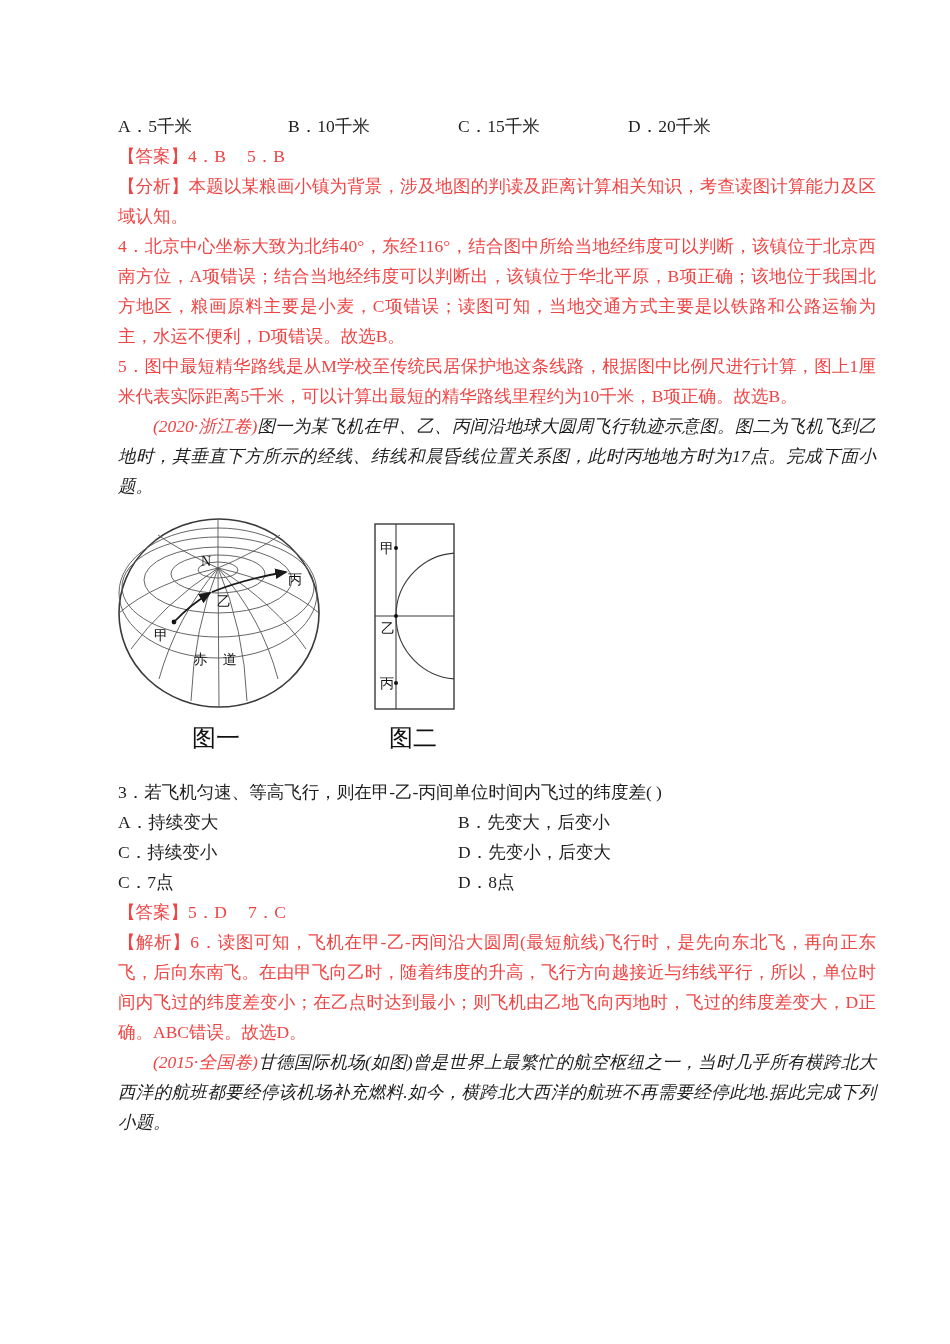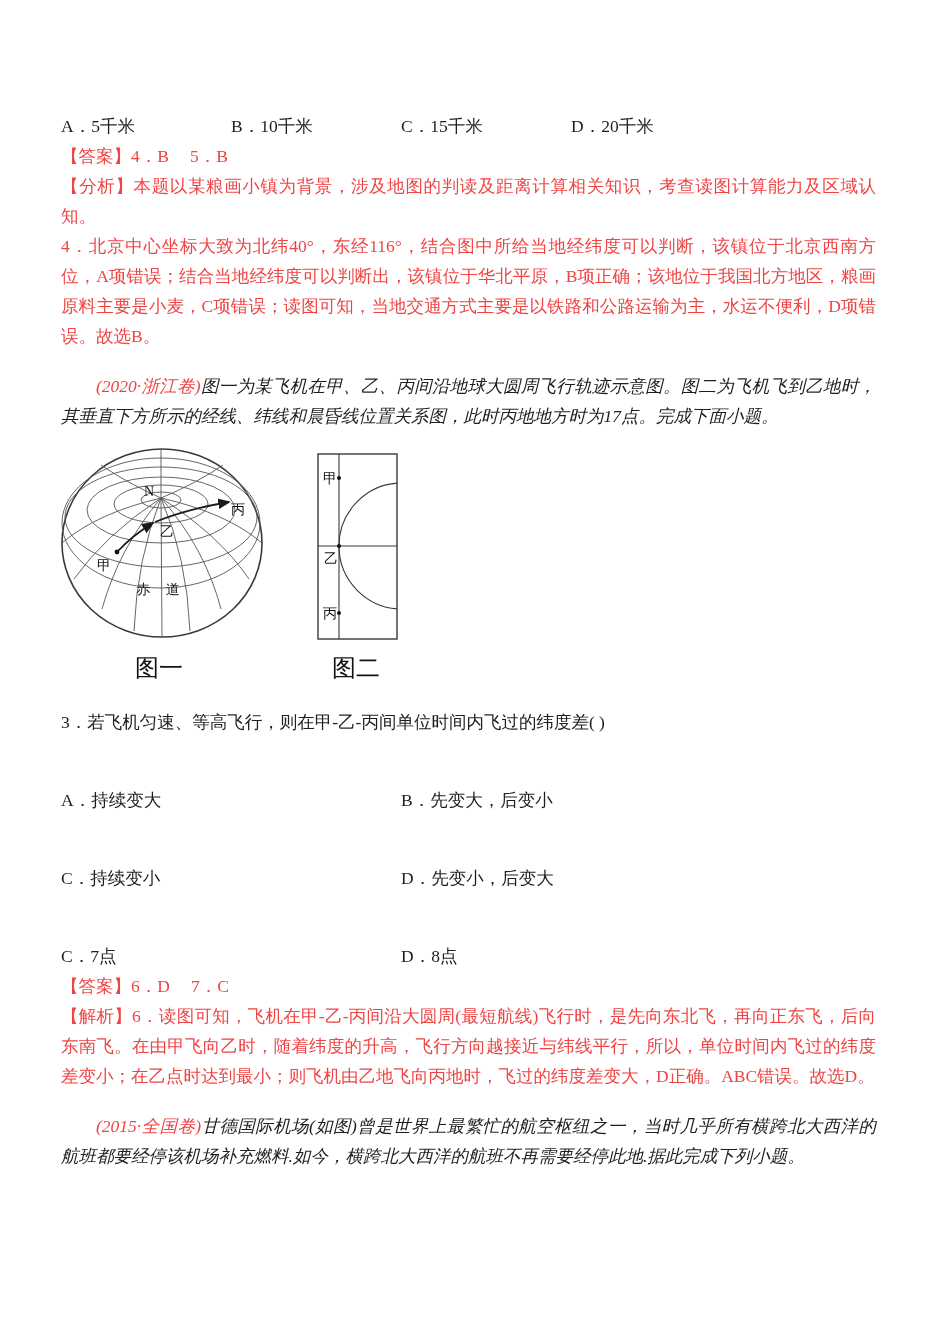--- a/index.html
+++ b/index.html
@@ -1,28 +1,28 @@
 <!DOCTYPE html>
 <html><head>
 <meta charset="utf-8">
 <style>
   html,body{margin:0;padding:0;background:#ffffff;}
   body{width:950px;height:1344px;overflow:hidden;
        font-family:"Liberation Serif","DejaVu Serif",serif;}
   .page{position:relative;width:950px;height:1344px;box-sizing:border-box;
-        padding:111px 74px 0 61px;color:#1e1e1e;
+        padding:111px 74px 0 118px;color:#1e1e1e;
         font-size:17.5px;line-height:30px;}
   p{margin:0;padding:0;text-align:justify;}
   .red{color:#ef4444;}
-  .kaiti{font-style:italic;margin-top:20px;}
+  .kaiti{font-style:italic;}
   .indent{text-indent:2em;}
   .opts4 span{display:inline-block;width:170px;text-indent:0;}
   .opts4 span:last-child{width:auto;}
   .opts2 span{display:inline-block;width:340px;text-indent:0;}
-  .opts2 span:last-child{width:auto;margin-top:48px;}
+  .opts2 span:last-child{width:auto;}
   .ans-gap{display:inline-block;width:1.2em;}
   .figures{position:relative;height:276px;}
   .figures svg{position:absolute;}
   #globe-svg{left:-4px;top:12px;}
   #fig2-svg{left:250px;top:16px;}
   .cap{position:absolute;top:222px;width:84px;text-align:center;
        font-size:24px;color:#111;font-style:normal;}
   .cap1{left:56px;}
   .cap2{left:253px;}
   .fig-label{font-size:14px;fill:#111;font-family:"Liberation Serif","DejaVu Serif",serif;}
@@ -42,20 +42,21 @@
   <p class="red">
     <span>【答案】</span><span>4．B</span><span class="ans-gap"></span><span>5．B</span>
   </p>
 
   <p class="red">
     <span>【分析】</span><span>本题以某粮画小镇为背景，涉及地图的判读及距离计算相关知识，考查读图计算能力及区域认知。</span>
   </p>
 
   <p class="red">4．北京中心坐标大致为北纬40°，东经116°，结合图中所给当地经纬度可以判断，该镇位于北京西南方位，A项错误；结合当地经纬度可以判断出，该镇位于华北平原，B项正确；该地位于我国北方地区，粮画原料主要是小麦，C项错误；读图可知，当地交通方式主要是以铁路和公路运输为主，水运不便利，D项错误。故选B。</p>
 
+  <p class="red">5．图中最短精华路线是从M学校至传统民居保护地这条线路，根据图中比例尺进行计算，图上1厘米代表实际距离5千米，可以计算出最短的精华路线里程约为10千米，B项正确。故选B。</p>
 
   <p class="kaiti indent">
     <span class="red">(2020·浙江卷)</span><span>图一为某飞机在甲、乙、丙间沿地球大圆周飞行轨迹示意图。图二为飞机飞到乙地时，其垂直下方所示的经线、纬线和晨昏线位置关系图，此时丙地地方时为17点。完成下面小题。</span>
   </p>
 
   <div class="figures">
 
     <svg id="globe-svg" width="210" height="200" viewBox="0 0 210 200">
       <ellipse class="fig-strong" cx="105" cy="100" rx="100" ry="94"></ellipse>
 
@@ -122,21 +123,21 @@
   </p>
   <p class="opts2">
     <span>C．持续变小</span><span>D．先变小，后变大</span>
   </p>
 
   <p class="opts2">
     <span>C．7点</span><span>D．8点</span>
   </p>
 
   <p class="red">
-    <span>【答案】</span><span>6．D</span><span class="ans-gap"></span><span>7．C</span>
+    <span>【答案】</span><span>5．D</span><span class="ans-gap"></span><span>7．C</span>
   </p>
 
   <p class="red">
     <span>【解析】</span><span>6．读图可知，飞机在甲-乙-丙间沿大圆周(最短航线)飞行时，是先向东北飞，再向正东飞，后向东南飞。在由甲飞向乙时，随着纬度的升高，飞行方向越接近与纬线平行，所以，单位时间内飞过的纬度差变小；在乙点时达到最小；则飞机由乙地飞向丙地时，飞过的纬度差变大，D正确。ABC错误。故选D。</span>
   </p>
 
 
   <p class="kaiti indent">
     <span class="red">(2015·全国卷)</span><span>甘德国际机场(如图)曾是世界上最繁忙的航空枢纽之一，当时几乎所有横跨北大西洋的航班都要经停该机场补充燃料.如今，横跨北大西洋的航班不再需要经停此地.据此完成下列小题。</span>
   </p>

